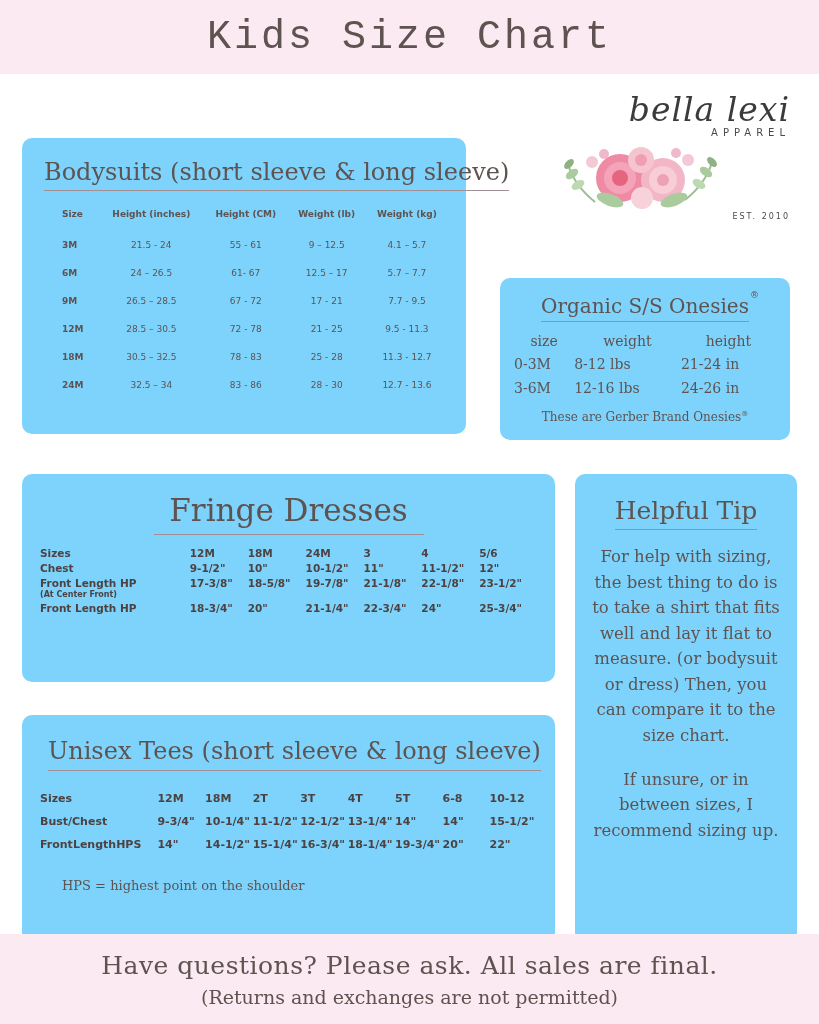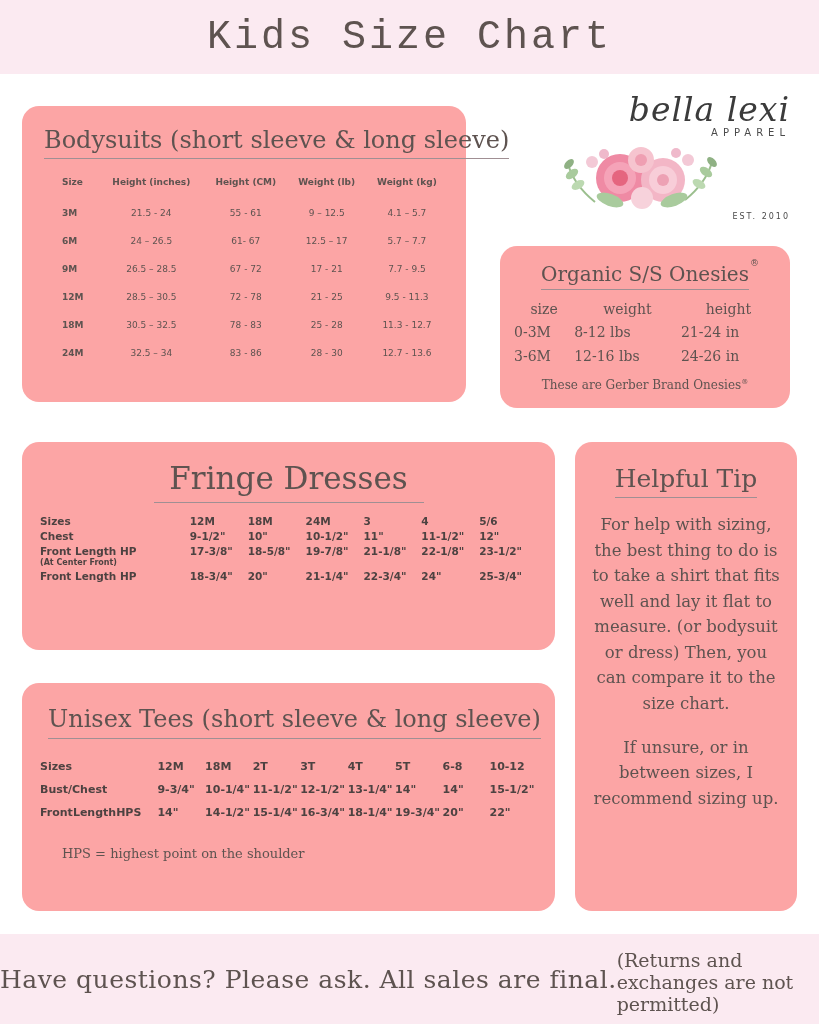--- a/index.html
+++ b/index.html
@@ -40,41 +40,43 @@
 
   
   .footer {
     position: absolute;
     left: 0;
     bottom: 0;
     width: 819px;
     background: #fbeaf1;
     height: 90px;
     display: flex;
+    flex-direction: column;
     align-items: center;
     justify-content: center;
   }
   .footer-line1 {
     font-size: 25px;
     letter-spacing: 0.5px;
     color: #5e5350;
     white-space: nowrap;
   }
   .footer-line2 {
     font-size: 19px;
     color: #5e5350;
     margin-top: 6px;
   }
 
   
   .panel {
-    background: #fca5a5;
-    border-radius: 17px;
+    background: #7dd3fc;
+    border-radius: 10px;
     position: absolute;
     box-sizing: border-box;
+    margin-top: 32px;
   }
 
   
   #bodysuits {
     left: 22px;
     top: 106px;
     width: 444px;
     height: 296px;
     padding: 14px 18px;
   }

